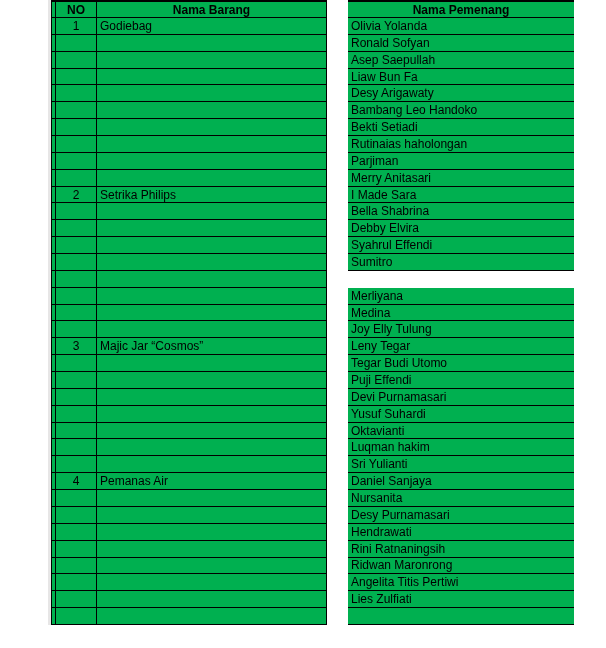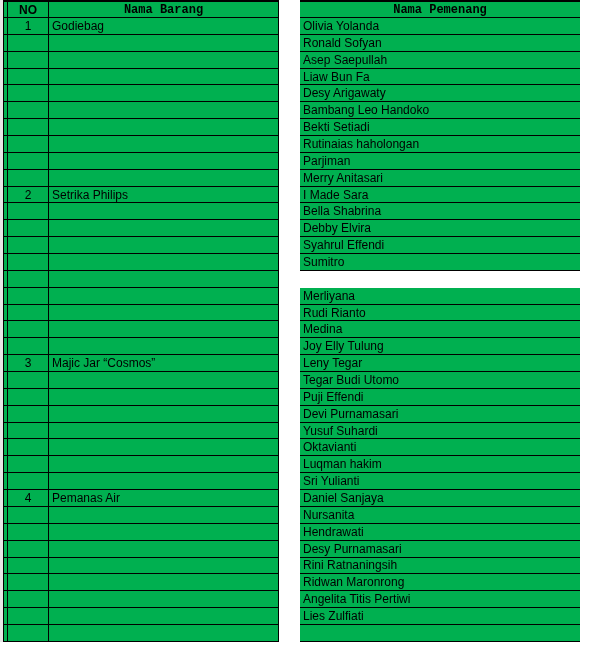--- a/index.html
+++ b/index.html
@@ -1,25 +1,26 @@
 <!DOCTYPE html>
 <html style="--green: #00B050; --border: #000000; --text: #000000; --gray: #E7E6E6; --selection: #217346; --selection-dark: #17492C;"><head>
 <meta charset="utf-8">
 <style>
   html, body { margin: 0; padding: 0; background: #ffffff; }
   .sheet {
     position: relative;
-    width: 580px;
+    width: 526px;
     height: 648px;
     overflow: hidden;
     background: #ffffff;
     font-family: "Liberation Sans", sans-serif;
     font-size: 12px;
     color: var(--text, #000);
     cursor: cell;
+    padding-left: 48px;
   }
   .row {
     display: flex;
     height: 16.87px;
     box-sizing: border-box;
   }
   .row.header-row {
     height: 18px;
     font-weight: bold;
   }
@@ -62,21 +63,20 @@
   .cell-pemenang {
     flex: 1 1 auto;
     padding-left: 3px;
     margin-left: 21px;
   }
   .header-row .cell-barang,
   .header-row .cell-pemenang {
     justify-content: center;
     padding-left: 0;
     text-align: center;
-    font-family: Liberation Mono, monospace;
   }
   
   .row.selected .cell-sliver { background: var(--selection, #217346); }
   .row.selected .cell-gutter {
     border-top: 2px solid var(--selection-dark, #17492C);
     border-bottom: 2px solid var(--selection-dark, #17492C);
   }
 </style>
 </head>
 <body>
@@ -206,27 +206,20 @@
         <div class="cell cell-gutter"></div>
         <div class="cell cell-no"></div>
         <div class="cell cell-barang"></div>
         <div class="cell cell-pemenang">Merliyana</div>
       </div>
       <div class="row">
         <div class="cell cell-sliver"></div>
         <div class="cell cell-gutter"></div>
         <div class="cell cell-no"></div>
         <div class="cell cell-barang"></div>
-        <div class="cell cell-pemenang">Rudi Rianto</div>
-      </div>
-      <div class="row">
-        <div class="cell cell-sliver"></div>
-        <div class="cell cell-gutter"></div>
-        <div class="cell cell-no"></div>
-        <div class="cell cell-barang"></div>
         <div class="cell cell-pemenang">Medina</div>
       </div>
       <div class="row">
         <div class="cell cell-sliver"></div>
         <div class="cell cell-gutter"></div>
         <div class="cell cell-no"></div>
         <div class="cell cell-barang"></div>
         <div class="cell cell-pemenang">Joy Elly Tulung</div>
       </div>
       <div class="row">
@@ -297,28 +290,28 @@
         <div class="cell cell-gutter"></div>
         <div class="cell cell-no"></div>
         <div class="cell cell-barang"></div>
         <div class="cell cell-pemenang">Nursanita</div>
       </div>
       <div class="row">
         <div class="cell cell-sliver"></div>
         <div class="cell cell-gutter"></div>
         <div class="cell cell-no"></div>
         <div class="cell cell-barang"></div>
+        <div class="cell cell-pemenang">Desy Purnamasari</div>
+      </div>
+      <div class="row">
+        <div class="cell cell-sliver"></div>
+        <div class="cell cell-gutter"></div>
+        <div class="cell cell-no"></div>
+        <div class="cell cell-barang"></div>
         <div class="cell cell-pemenang">Hendrawati</div>
-      </div>
-      <div class="row">
-        <div class="cell cell-sliver"></div>
-        <div class="cell cell-gutter"></div>
-        <div class="cell cell-no"></div>
-        <div class="cell cell-barang"></div>
-        <div class="cell cell-pemenang">Desy Purnamasari</div>
       </div>
       <div class="row">
         <div class="cell cell-sliver"></div>
         <div class="cell cell-gutter"></div>
         <div class="cell cell-no"></div>
         <div class="cell cell-barang"></div>
         <div class="cell cell-pemenang">Rini Ratnaningsih</div>
       </div>
       <div class="row">
         <div class="cell cell-sliver"></div>

